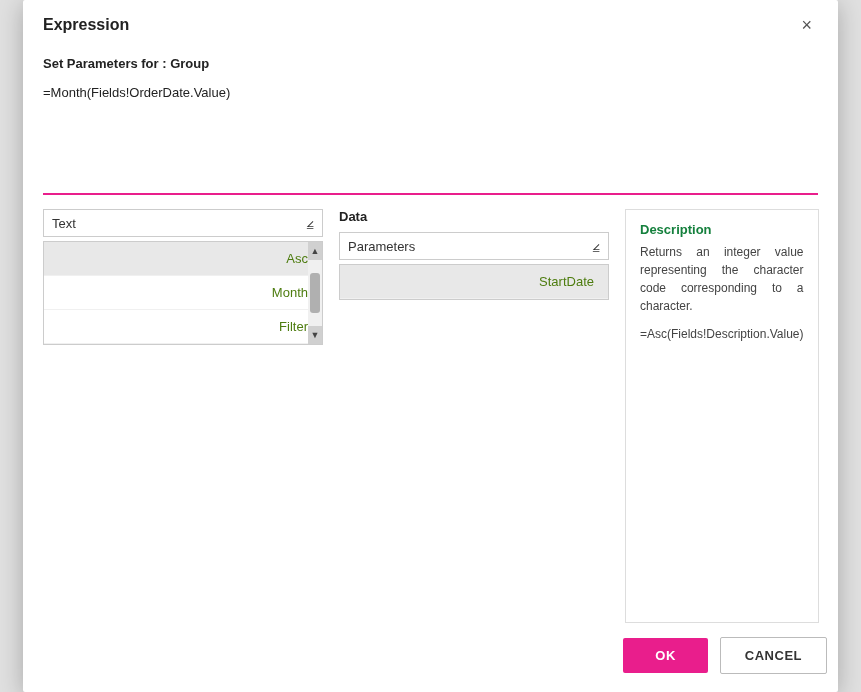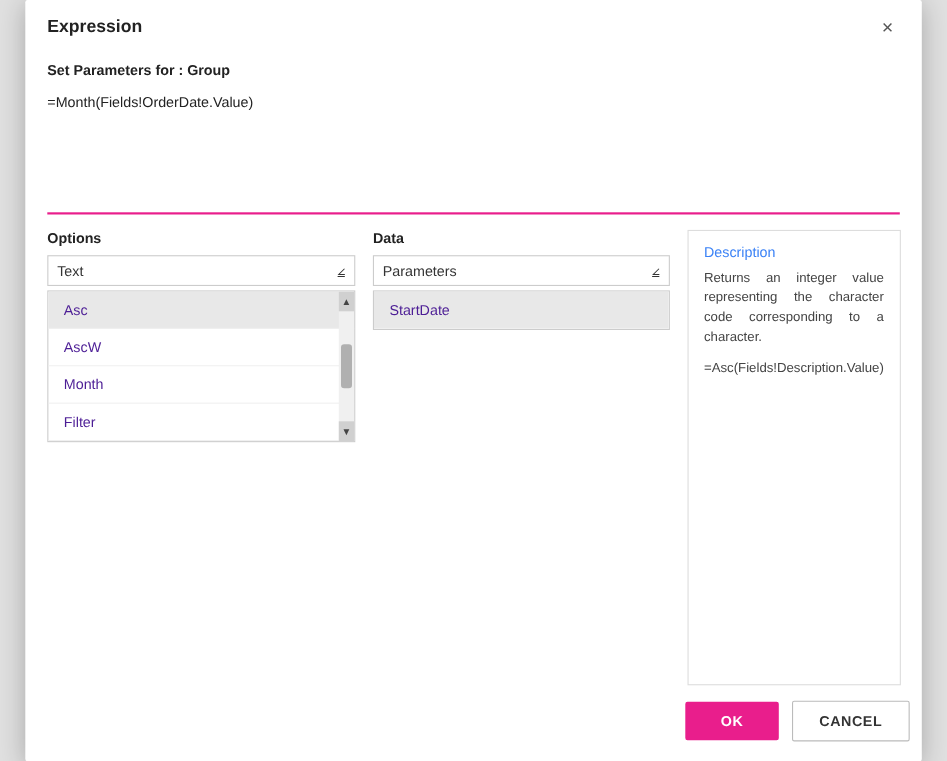--- a/index.html
+++ b/index.html
@@ -104,22 +104,23 @@
       border: 1px solid #ccc;
       flex: 1;
       overflow-y: auto;
       background: #fff;
       position: relative;
     }
     .list-item {
       padding: 9px 14px;
       cursor: pointer;
       font-size: 13px;
-      color: #4c1d95;
+      color: #4d7c0f;
       border-bottom: 1px solid #f0f0f0;
+      text-align: right;
     }
     .list-item.selected { background: #e8e8e8; }
     .scrollbar-track {
       position: absolute;
       right: 0;
       top: 0;
       bottom: 0;
       width: 14px;
       background: #f0f0f0;
       display: flex;
@@ -140,23 +141,23 @@
       user-select: none;
     }
     .scroll-thumb {
       width: 10px;
       height: 40px;
       background: #b0b0b0;
       border-radius: 3px;
       margin: 4px auto;
     }
     .desc-title {
-      font-weight: 400;
-      font-size: 13px;
-      color: #3b82f6;
+      font-weight: 700;
+      font-size: 13px;
+      color: #15803d;
       margin-bottom: 6px;
     }
     .desc-text {
       font-size: 12px;
       color: #444;
       line-height: 1.5;
       text-align: justify;
       margin-bottom: 12px;
     }
     .example-title {
@@ -213,28 +214,26 @@
   </div>
 
   <div class="dialog-body">
     <div class="set-expression-label">Set Parameters for : Group</div>
     <textarea class="expression-input-area" spellcheck="false" style="">=Month(Fields!OrderDate.Value)</textarea>
     <div class="divider-pink"></div>
 
     <div style="display:flex; gap:0; flex:1; margin-bottom:0;">
 
       <div class="options-col">
-        <div class="panel-label">Options</div>
         <div class="dropdown-row">
           <span>Text</span>
           <span class="chevron">⦤</span>
         </div>
         <div class="list-box" style="position:relative;">
           <div class="list-item selected">Asc</div>
-          <div class="list-item">AscW</div>
           <div class="list-item">Month</div>
           <div class="list-item">Filter</div>
 
           <div class="scrollbar-track">
             <div class="scroll-arrow">▲</div>
             <div class="scroll-thumb"></div>
             <div class="scroll-arrow">▼</div>
           </div>
         </div>
       </div>

